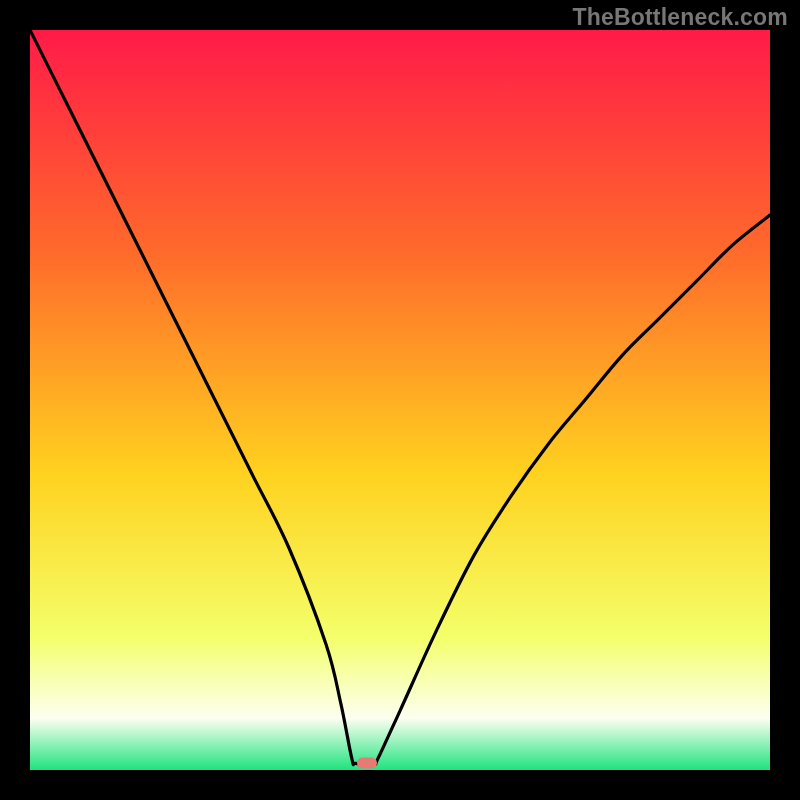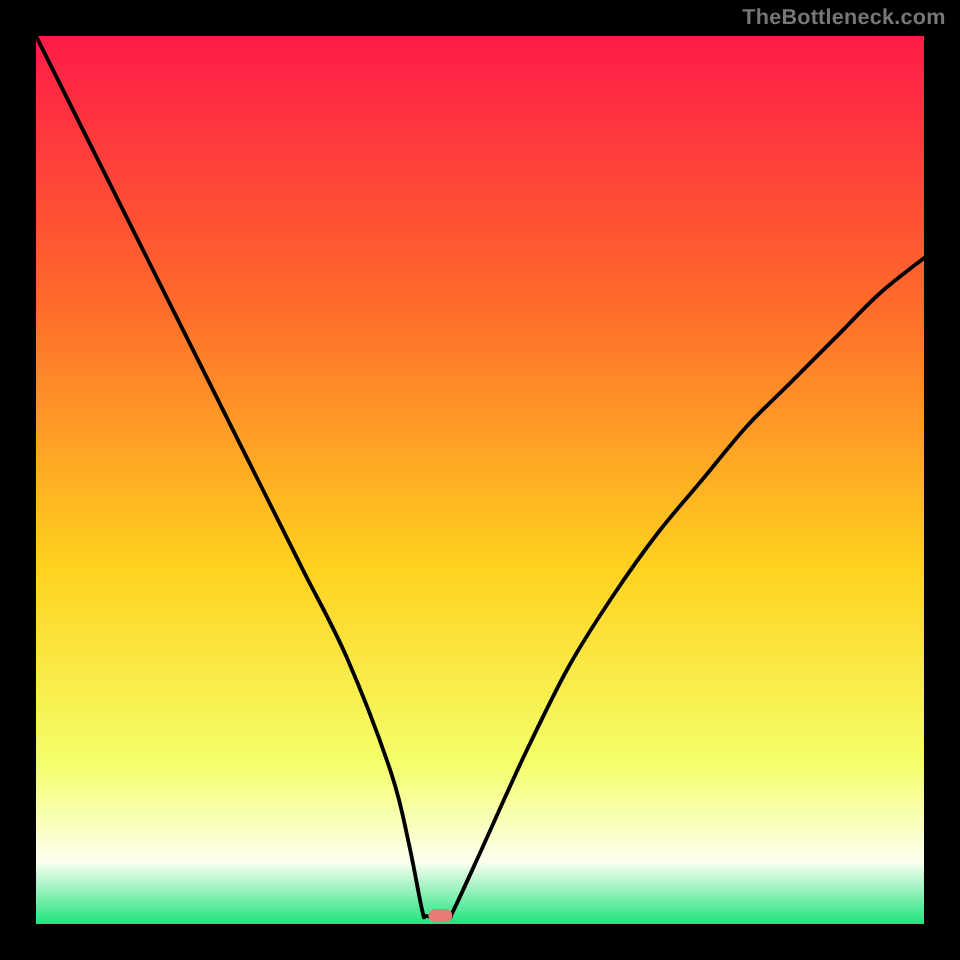--- a/index.html
+++ b/index.html
@@ -17,21 +17,21 @@
     top: 0;
     width: 800px;
     height: 800px;
     background: #000;
   }
   .watermark {
     position: absolute;
     top: 4px;
     right: 12px;
     color: #777;
-    font-size: 18px;
+    font-size: 23px;
     font-weight: 600;
     letter-spacing: 0.2px;
     user-select: none;
   }
   .plot {
     position: absolute;
     left: 30px;
     top: 30px;
     width: 740px;
     height: 740px;

